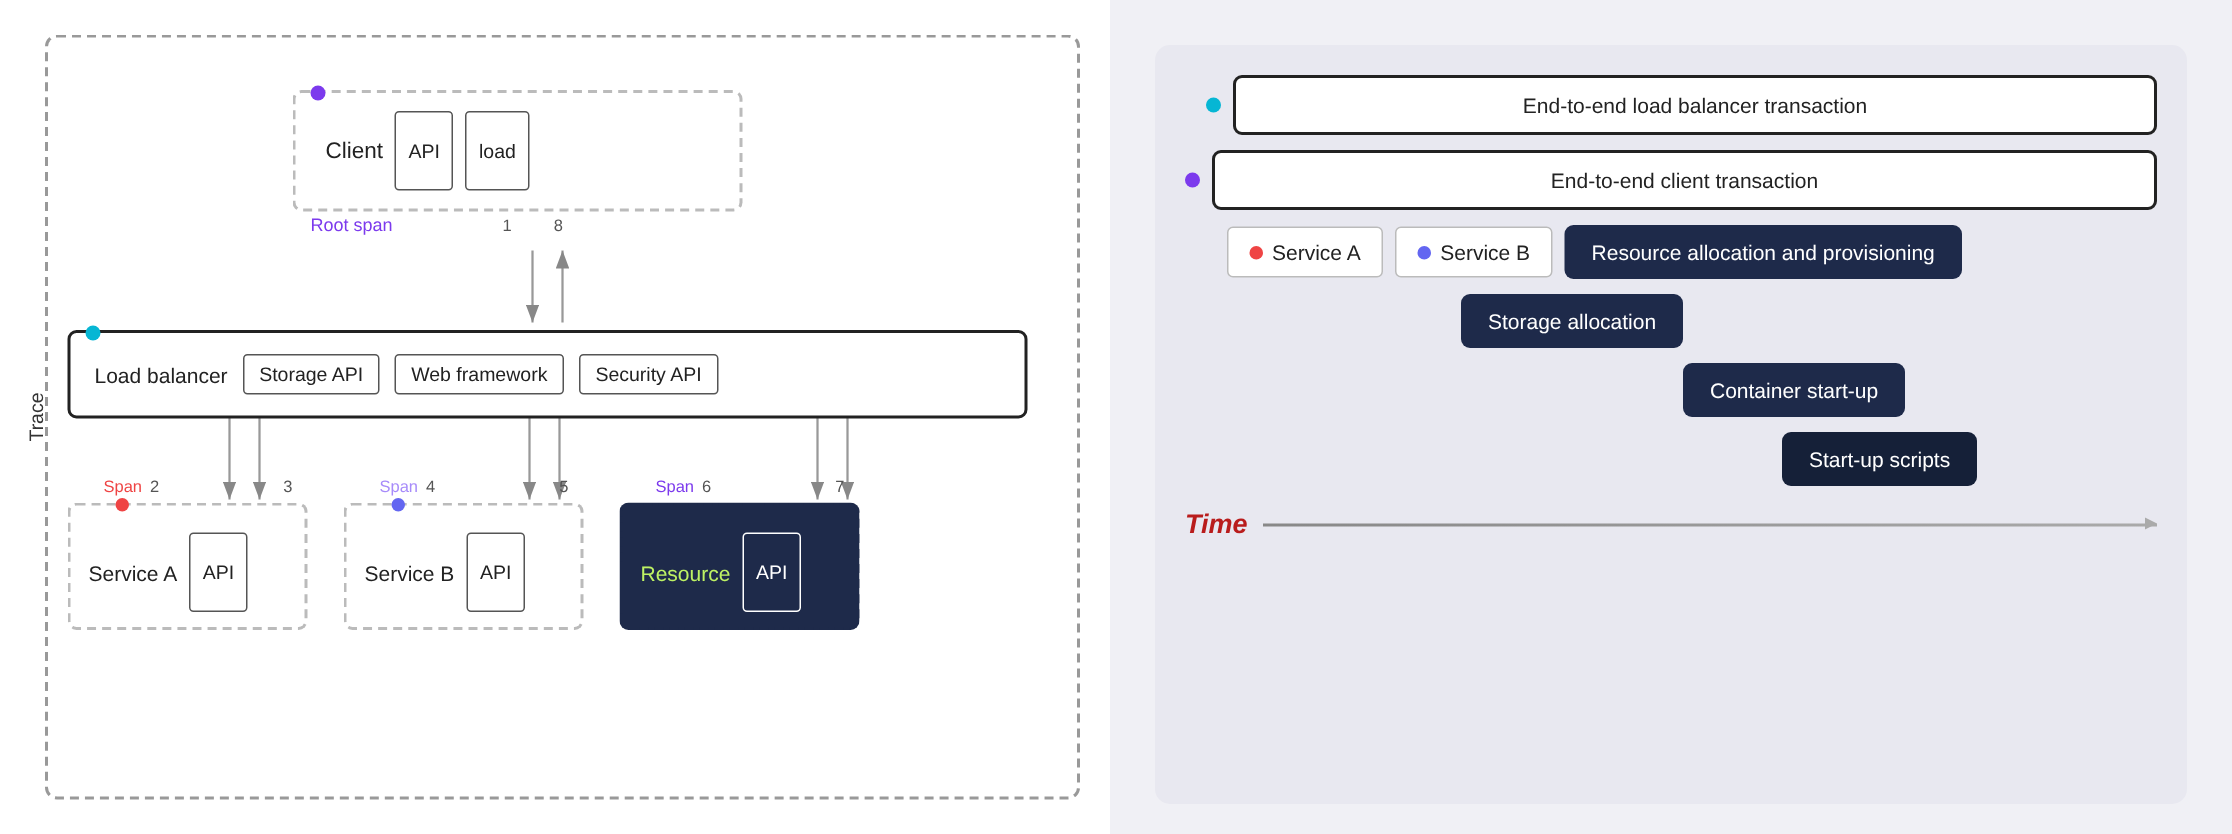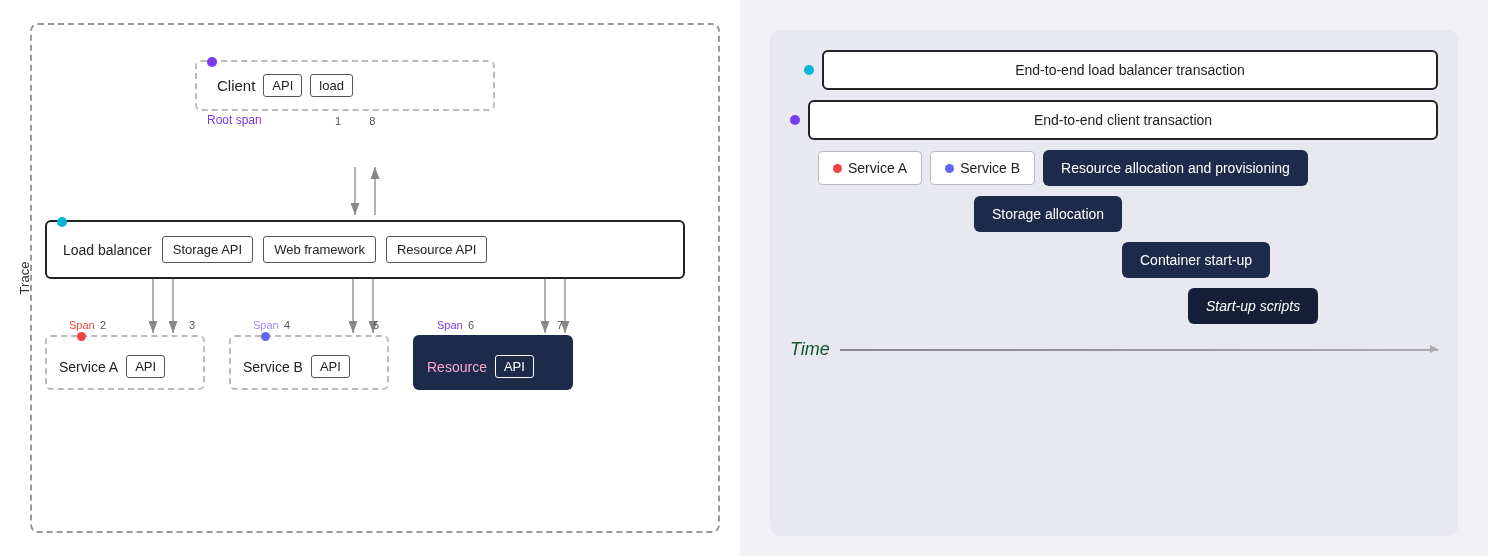--- a/index.html
+++ b/index.html
@@ -81,21 +81,21 @@
     }
 
     .client-text {
       font-size: 15px;
       color: #222;
     }
 
     .box-tag {
       border: 1.5px solid #555;
       border-radius: 3px;
-      padding: 3px 8px;
+      padding: 18px 8px;
       font-size: 13px;
       color: #222;
       background: #fff;
     }
 
     
     .lb-box {
       border: 2px solid #222;
       border-radius: 6px;
       padding: 14px 16px;
@@ -181,21 +181,21 @@
       gap: 8px;
       margin-top: 8px;
     }
 
     .span-text {
       font-size: 14px;
       color: #222;
     }
 
     .span-text.white {
-      color: #f9a8d4;
+      color: #bef264;
     }
 
     .box-tag.white {
       border-color: #fff;
       color: #fff;
       background: transparent;
     }
 
     
     .right-panel {
@@ -295,23 +295,23 @@
 
     .time-row {
       display: flex;
       align-items: center;
       gap: 10px;
       padding-top: 5px;
     }
 
     .time-text {
       font-size: 18px;
-      font-weight: normal;
+      font-weight: bold;
       font-style: italic;
-      color: #14532d;
+      color: #b91c1c;
     }
 
     .time-arrow {
       flex: 1;
       height: 2px;
       background: linear-gradient(to right, #888, #aaa);
       position: relative;
     }
 
     .time-arrow::after {
@@ -390,21 +390,21 @@
           <span>8</span>
         </div>
       </div>
 
       <div style="position:absolute; top:175px; left:10px;">
         <div class="lb-box">
           <div class="lb-cyan-dot"></div>
           <span class="lb-text">Load balancer</span>
           <span class="security-box">Storage API</span>
           <span class="webfw-box">Web framework</span>
-          <span class="resapi-box">Resource API</span>
+          <span class="resapi-box">Security API</span>
         </div>
       </div>
 
       <div style="position:absolute; top:290px; left:10px; display:flex; gap:14px;">
 
         <div style="position:relative;">
           <span class="span-label" style="color:#ef4444;">Span</span>
           <span class="span-num n1" style="left:55px;">2</span>
           <span class="span-num n2" style="right:10px;">3</span>
           <div class="span-box" style="width:160px;">
@@ -476,21 +476,21 @@
         <div class="dark-btn">Storage allocation</div>
       </div>
     </div>
 
     <div class="indent-row-2" style="margin-left:28px;">
       <div style="margin-left: 220px; padding-left: 44px;">
         <div class="dark-btn">Container start-up</div>
       </div>
     </div>
 
-    <div class="indent-row-3" style="margin-left:28px;font-style:italic;">
+    <div class="indent-row-3" style="margin-left:28px;">
       <div style="margin-left: 310px;">
         <div class="dark-btn deeper">Start-up scripts</div>
       </div>
     </div>
 
     <div class="time-row">
       <span class="time-text">Time</span>
       <div class="time-arrow"></div>
     </div>
 

